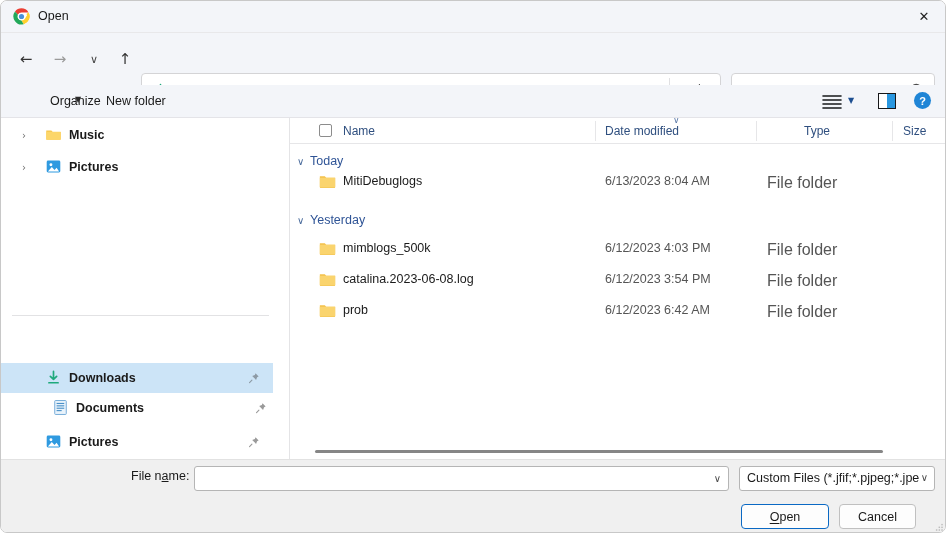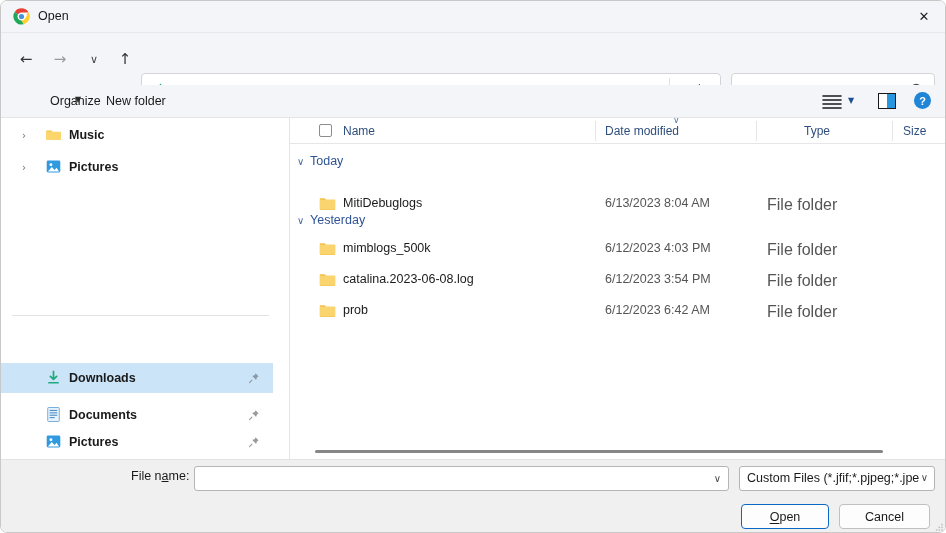--- a/index.html
+++ b/index.html
@@ -354,21 +354,21 @@
     border: 1px solid #c0c0c0;
     border-radius: 4px;
     box-sizing: border-box;
     display: flex; align-items: center; justify-content: center;
     font-size: 12.5px; color: #1a1a1a;
   }
   .btn-open {
     left: 740px; width: 88px;
     border: 1.6px solid #0a69c4;
   }
-  .btn-cancel { left: 838px; width: 91px; }
+  .btn-cancel { left: 838px; width: 77px; }
   .btn-open u { text-underline-offset: 1.5px; }
   .grip {
     position: absolute; right: 3px; bottom: 2px;
     width: 9px; height: 9px;
     opacity: 0.5;
   }
 </style>
 </head>
 <body>
 
@@ -471,21 +471,21 @@
           <path d="M10 2.8v9.4M6.3 8.6 10 12.3l3.7-3.7" stroke="#1ea97c" stroke-width="2" fill="none" stroke-linecap="round" stroke-linejoin="round"></path>
           <path d="M4.6 16.2h10.8" stroke="#1ea97c" stroke-width="2" stroke-linecap="round"></path>
         </svg>
         <span class="tree-label">Downloads</span>
         <svg class="tree-pin" viewBox="0 0 14 14">
           <path d="M8.8 1.6 12.4 5.2 10.6 6 9.4 9.2 4.9 4.7 8 3.4z" fill="#8d9aa5"></path>
           <path d="M4.6 9.5 1.8 12.3" stroke="#8d9aa5" stroke-width="1.3" stroke-linecap="round"></path>
         </svg>
       </div>
 
-      <div class="tree-row" style="top:282px;">
+      <div class="tree-row" style="top:275px;margin-left:7px;">
         <svg class="tree-icon" viewBox="0 0 20 20">
           <rect x="3.2" y="1.8" width="13.6" height="16.4" rx="1" fill="#e9f3fb" stroke="#6fa8d6" stroke-width="1.1"></rect>
           <g fill="#4a90c8">
               <rect x="5.4" y="4.6" width="9" height="1.3"></rect>
               <rect x="5.4" y="7.4" width="9" height="1.3"></rect>
               <rect x="5.4" y="10.2" width="9" height="1.3"></rect>
               <rect x="5.4" y="13" width="6" height="1.3"></rect>
             </g>
         </svg>
         <span class="tree-label">Documents</span>
@@ -527,21 +527,21 @@
         <span class="col-h" style="left:477px;margin-left:37px;">Type</span>
         <div class="col-sep" style="left:602px;"></div>
         <span class="col-h" style="left:613px;">Size</span>
       </div>
 
       <div class="group-header" style="top:32px;">
         <span class="group-chevron">∨</span>
         <span class="group-label">Today</span>
       </div>
 
-      <div class="file-row" style="top:73px;">
+      <div class="file-row" style="top:51px;">
         <svg class="file-folder-icon" viewBox="0 0 20 18">
           <path d="M0.8 2.6h6l1.6 1.8h10.8v11.4a.9.9 0 0 1-.9.9H1.7a.9.9 0 0 1-.9-.9z" fill="#f3c14a"></path>
           <path d="M0.8 4.6h18.4v10.8a.9.9 0 0 1-.9.9H1.7a.9.9 0 0 1-.9-.9z" fill="#fad46e"></path>
         </svg>
         <span class="file-name">MitiDebuglogs</span>
         <span class="file-date">6/13/2023 8:04 AM</span>
         <span class="file-type">File folder</span>
       </div>
 
       <div class="group-header" style="top:91px;">

